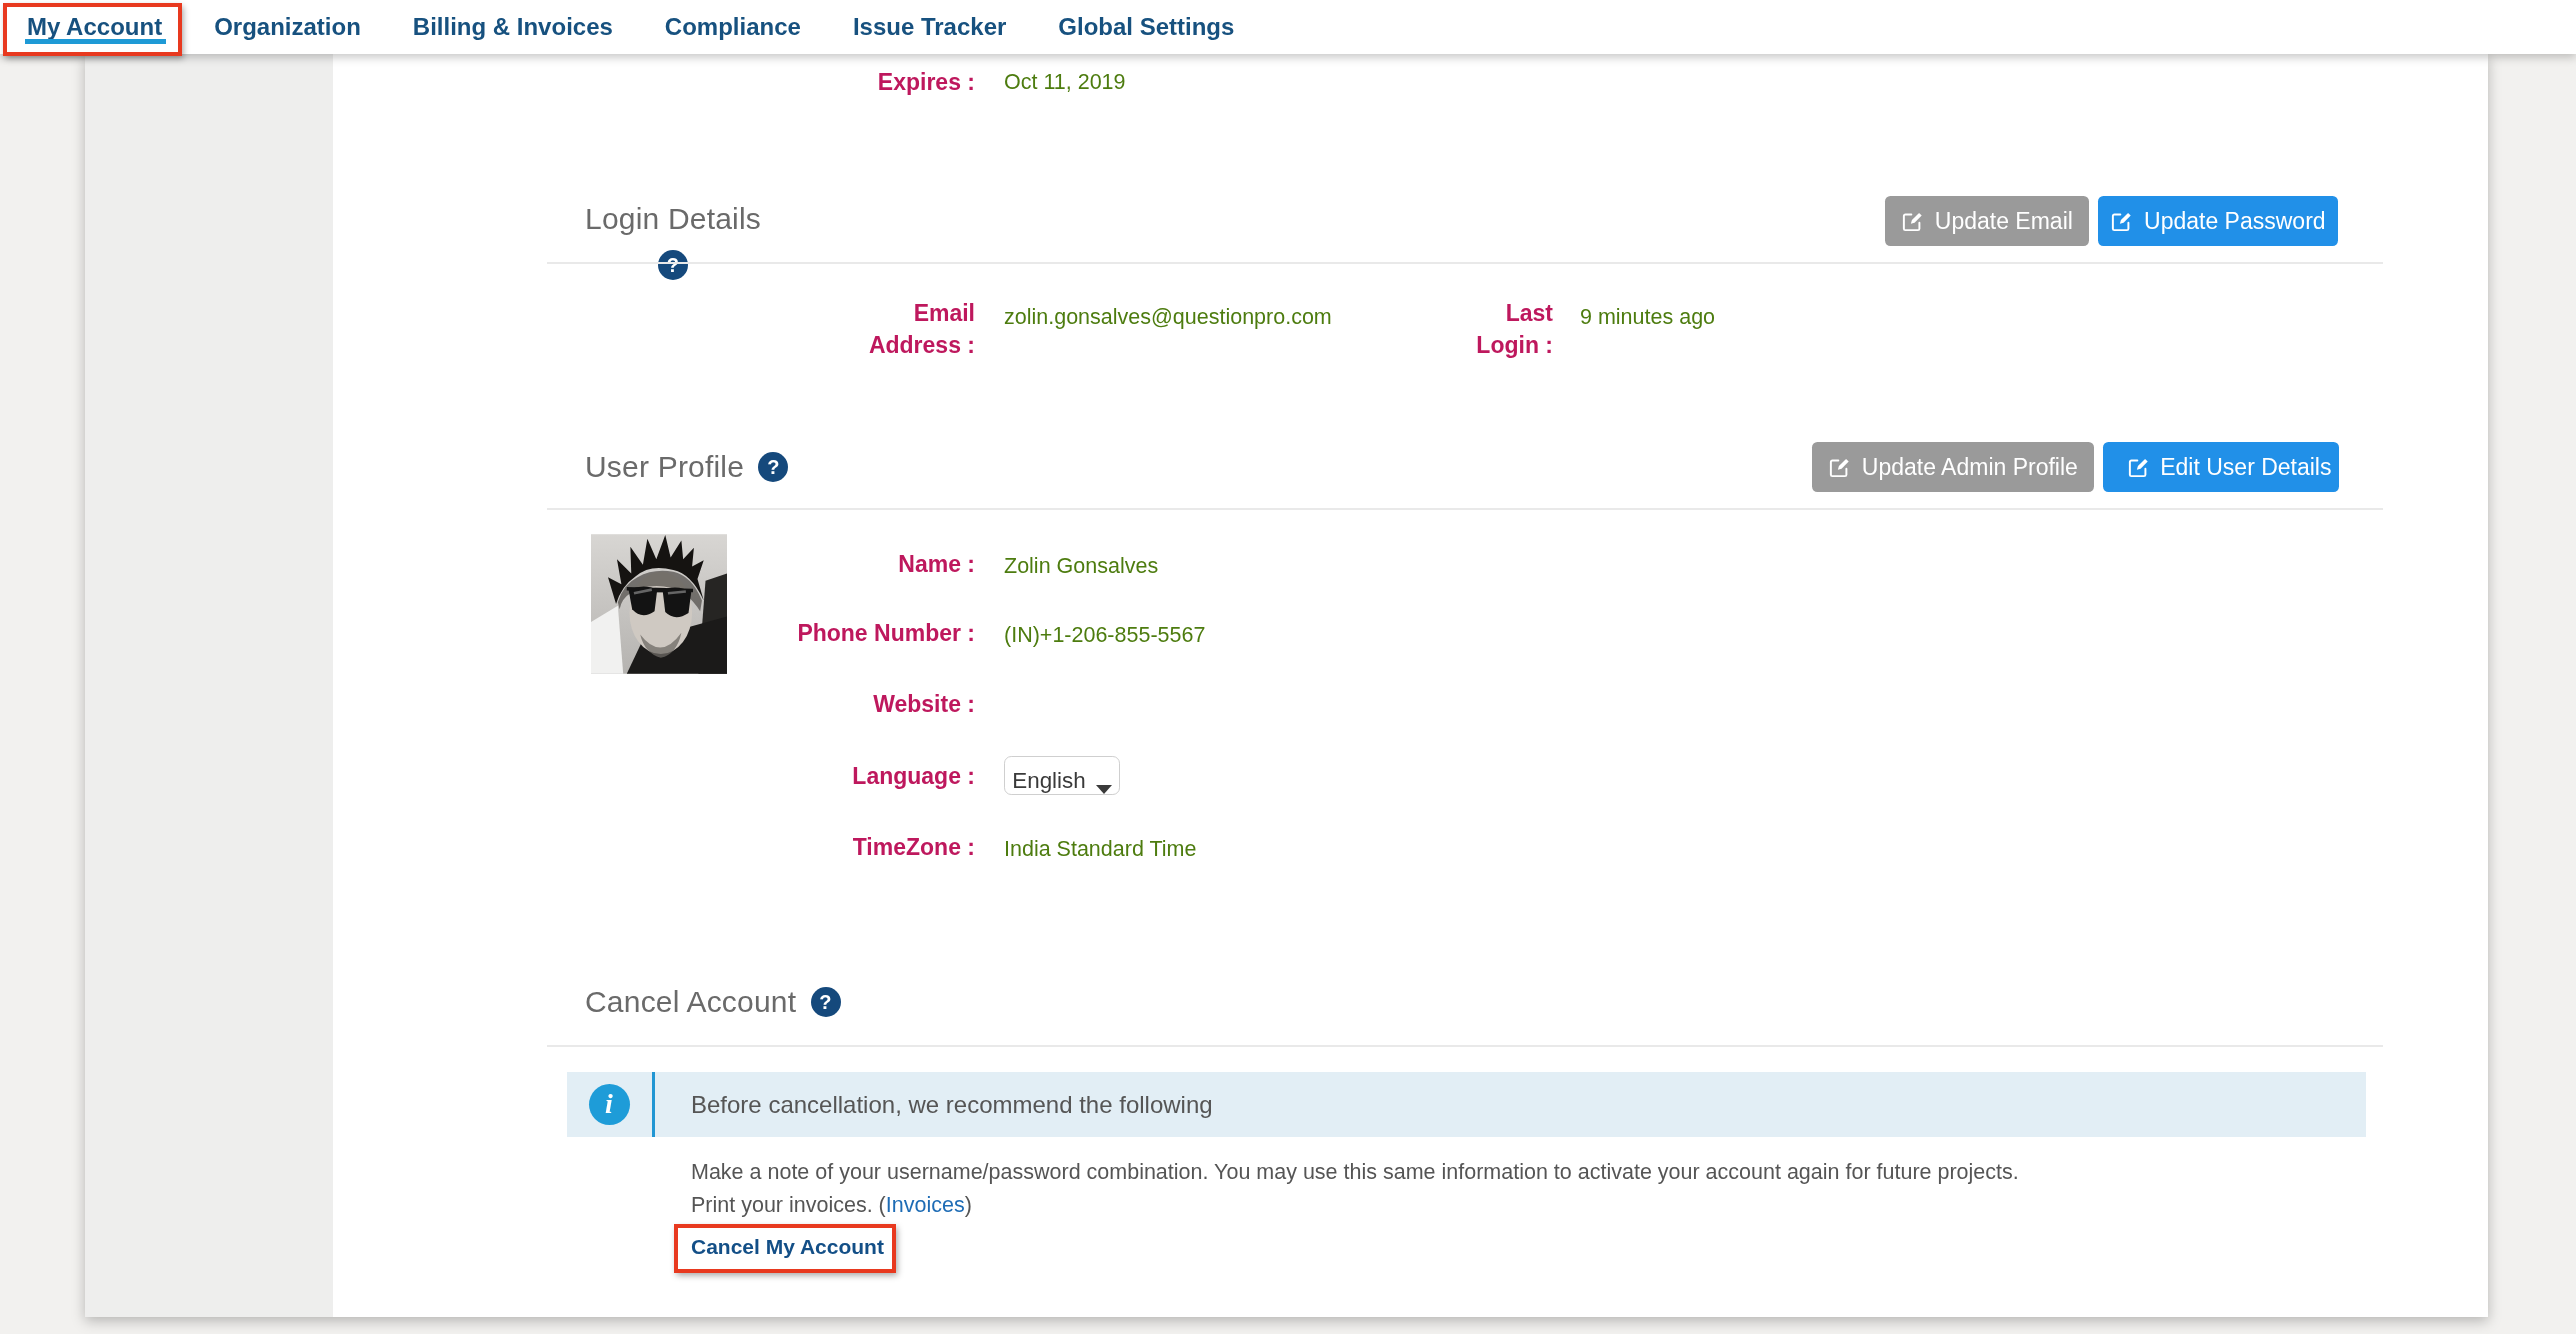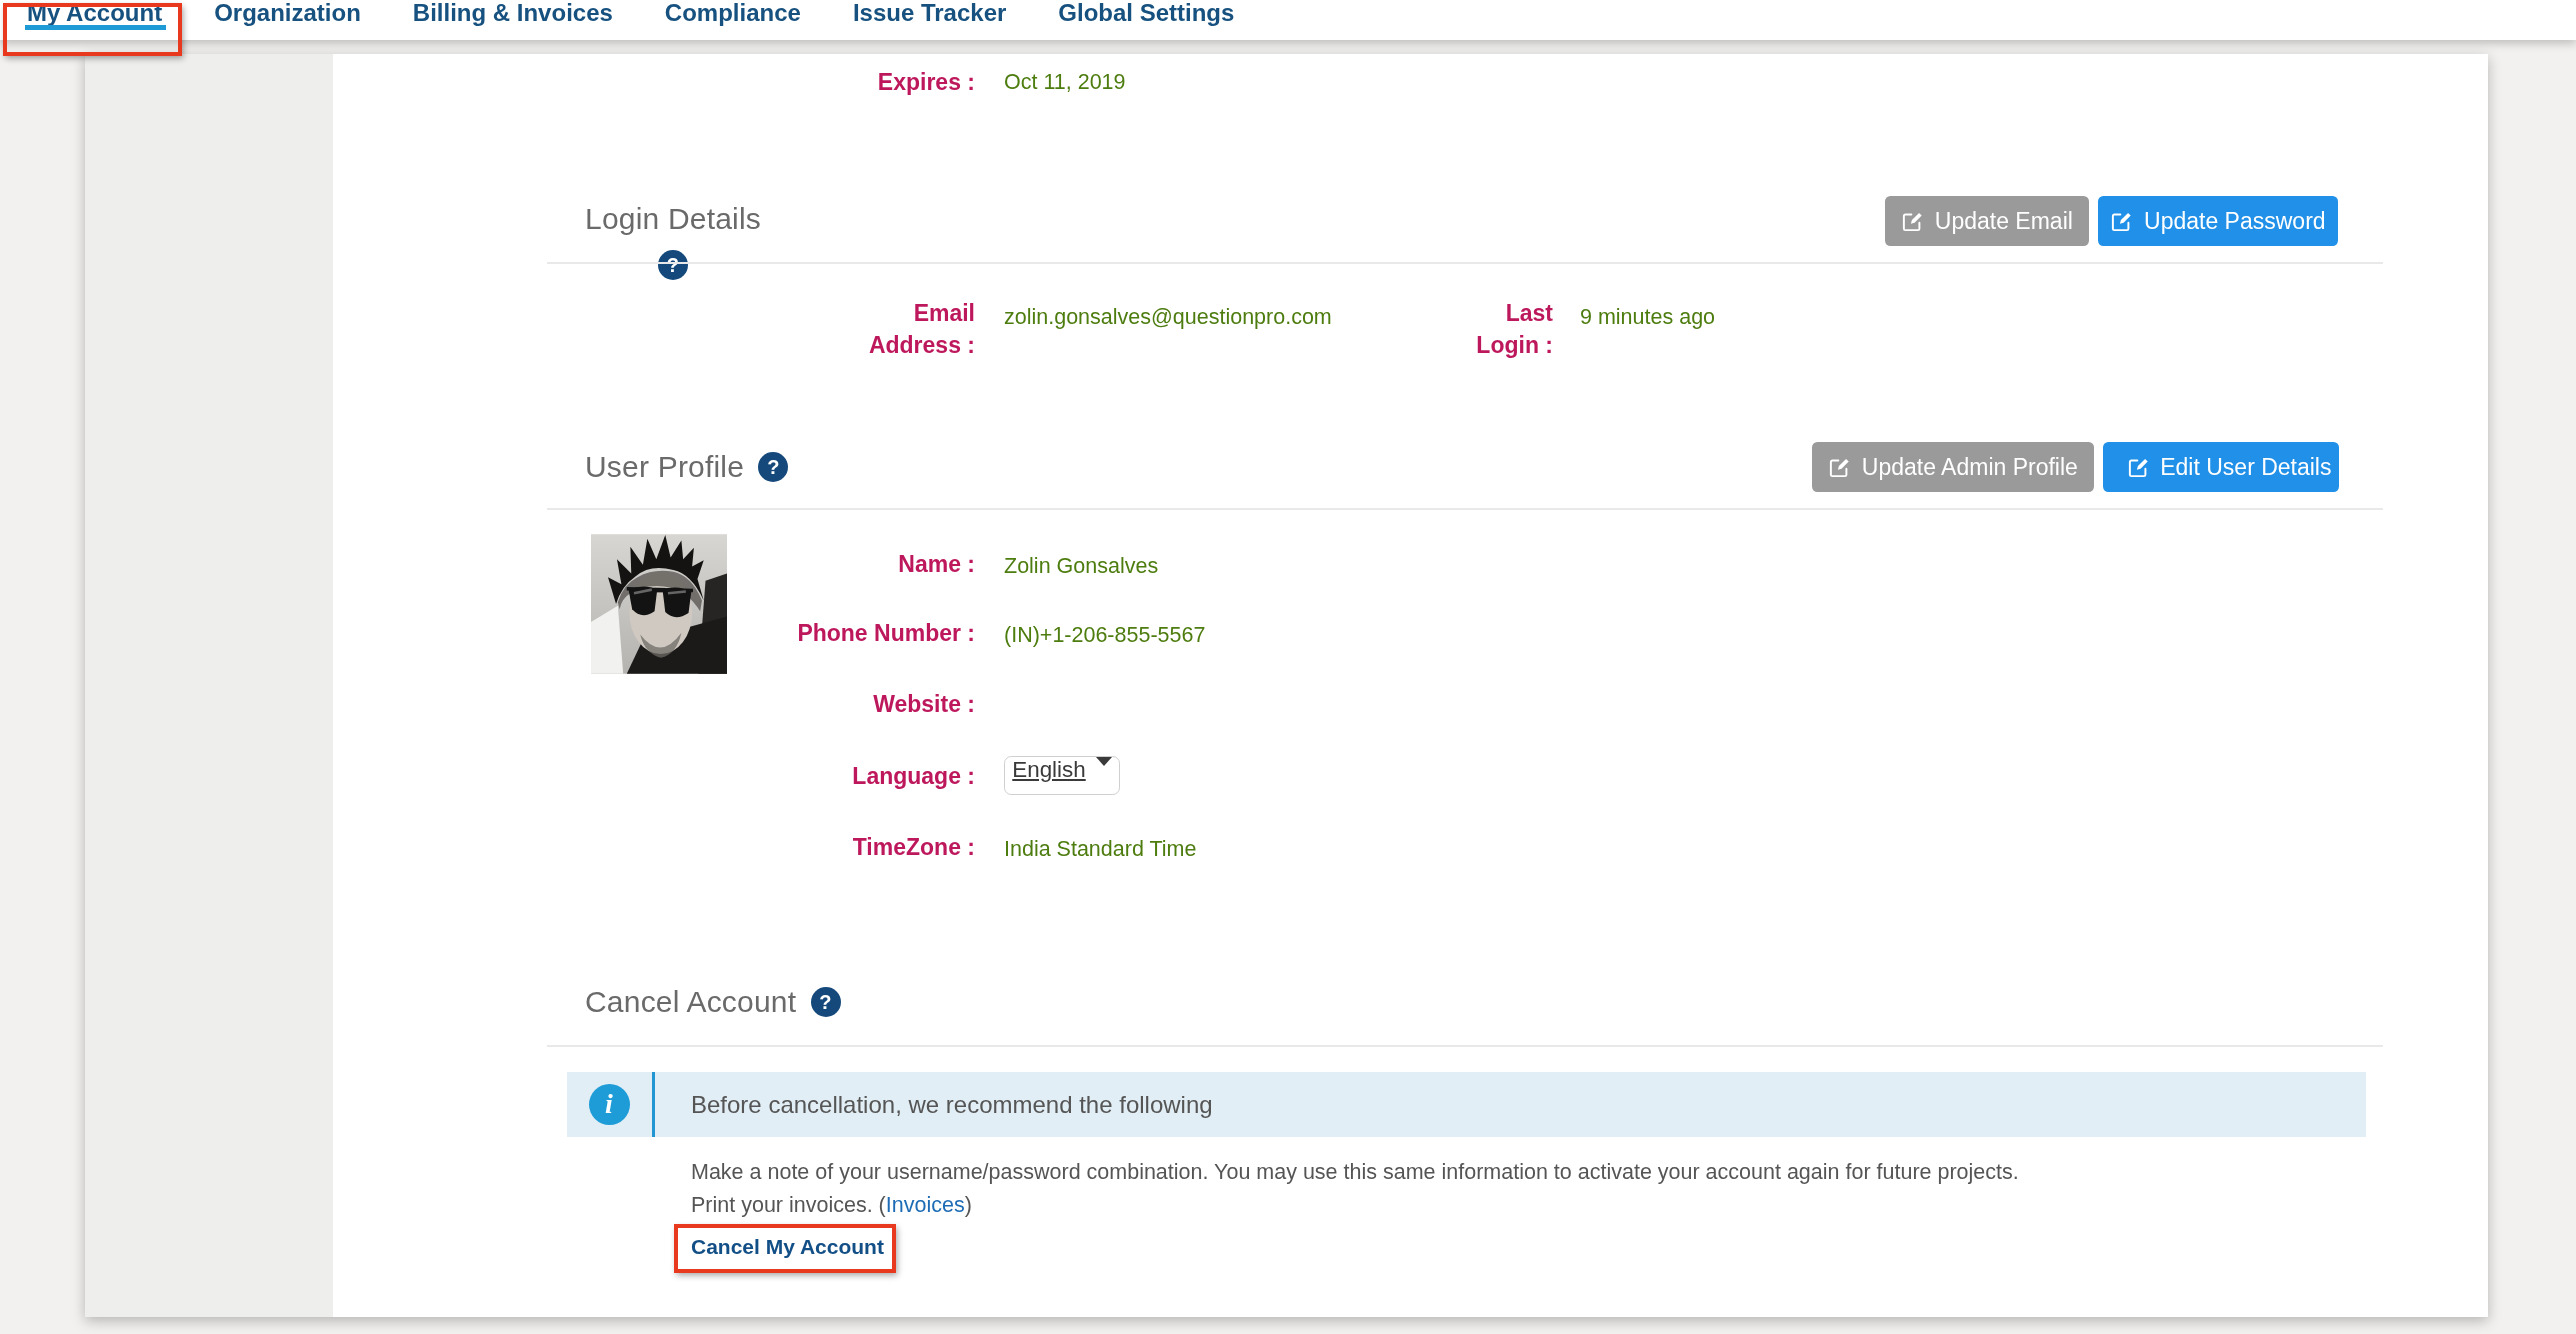--- a/index.html
+++ b/index.html
@@ -6,24 +6,24 @@
   html,body { width:2576px; height:1335px; }
   body {
     background:#f2f1ef;
     font-family:"Liberation Sans", sans-serif;
     position:relative;
     overflow:hidden;
   }
 
   
   .navbar {
-    position:absolute; top:0; left:0; width:2576px; height:40px;
+    position:absolute; top:0; left:0; width:2576px; height:54px;
     background:#ffffff;
     box-shadow:0 3.6px 9px rgba(0,0,0,0.22);
-    display:flex; align-items:flex-end;
+    display:flex; align-items:flex-start;
     padding-left:27px; gap:52px;
     z-index:30;
   }
   .nav-item {
     font-size:24px; font-weight:700; color:#17517f;
     height:54px; display:flex; align-items:center;
     position:relative; cursor:pointer; white-space:nowrap;
   }
   .nav-item.active::after {
     content:""; position:absolute; left:-1.8px; right:-3.6px; top:39px; height:4.5px;
@@ -82,22 +82,22 @@
   .btn.gray { background:#9a9a9a; }
   .btn.blue { background:#2190e8; }
   .btn svg { flex:none; }
 
   
   .avatar { position:absolute; left:591px; top:534px; width:136px; height:140px; }
 
   .dropdown {
     position:absolute; left:1004px; top:756px; width:116px; height:39px;
     background:#fff; border:1.8px solid #cfcfcf; border-radius:7.2px;
-    display:flex; align-items:flex-start; justify-content:center; gap:10px;
-    font-size:22.4px; color:#3a3a3a; cursor:pointer;text-decoration:underline;
+    display:flex; align-items:flex-end; justify-content:center; gap:10px;
+    font-size:22.4px; color:#3a3a3a; cursor:pointer;
   }
   .caret {
     width:0; height:0;
     border-left:8px solid transparent; border-right:8px solid transparent;
     border-top:9px solid #3a3a3a;
   }
 
   
   .info-box { position:absolute; left:567px; top:1072px; width:1799px; height:65px; background:#e2eef5; }
   .info-icon {

